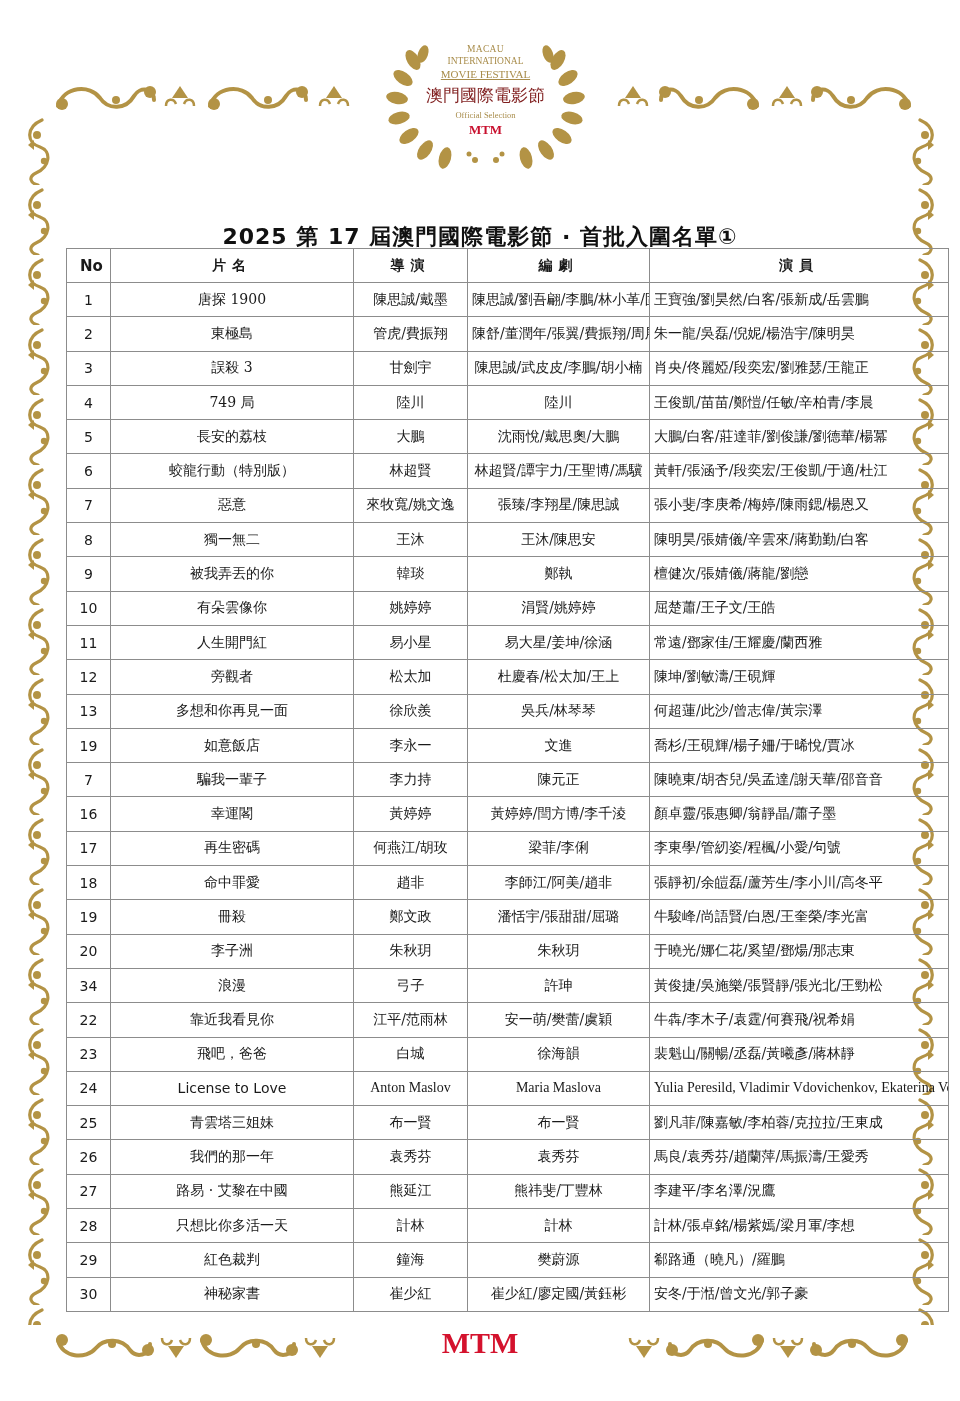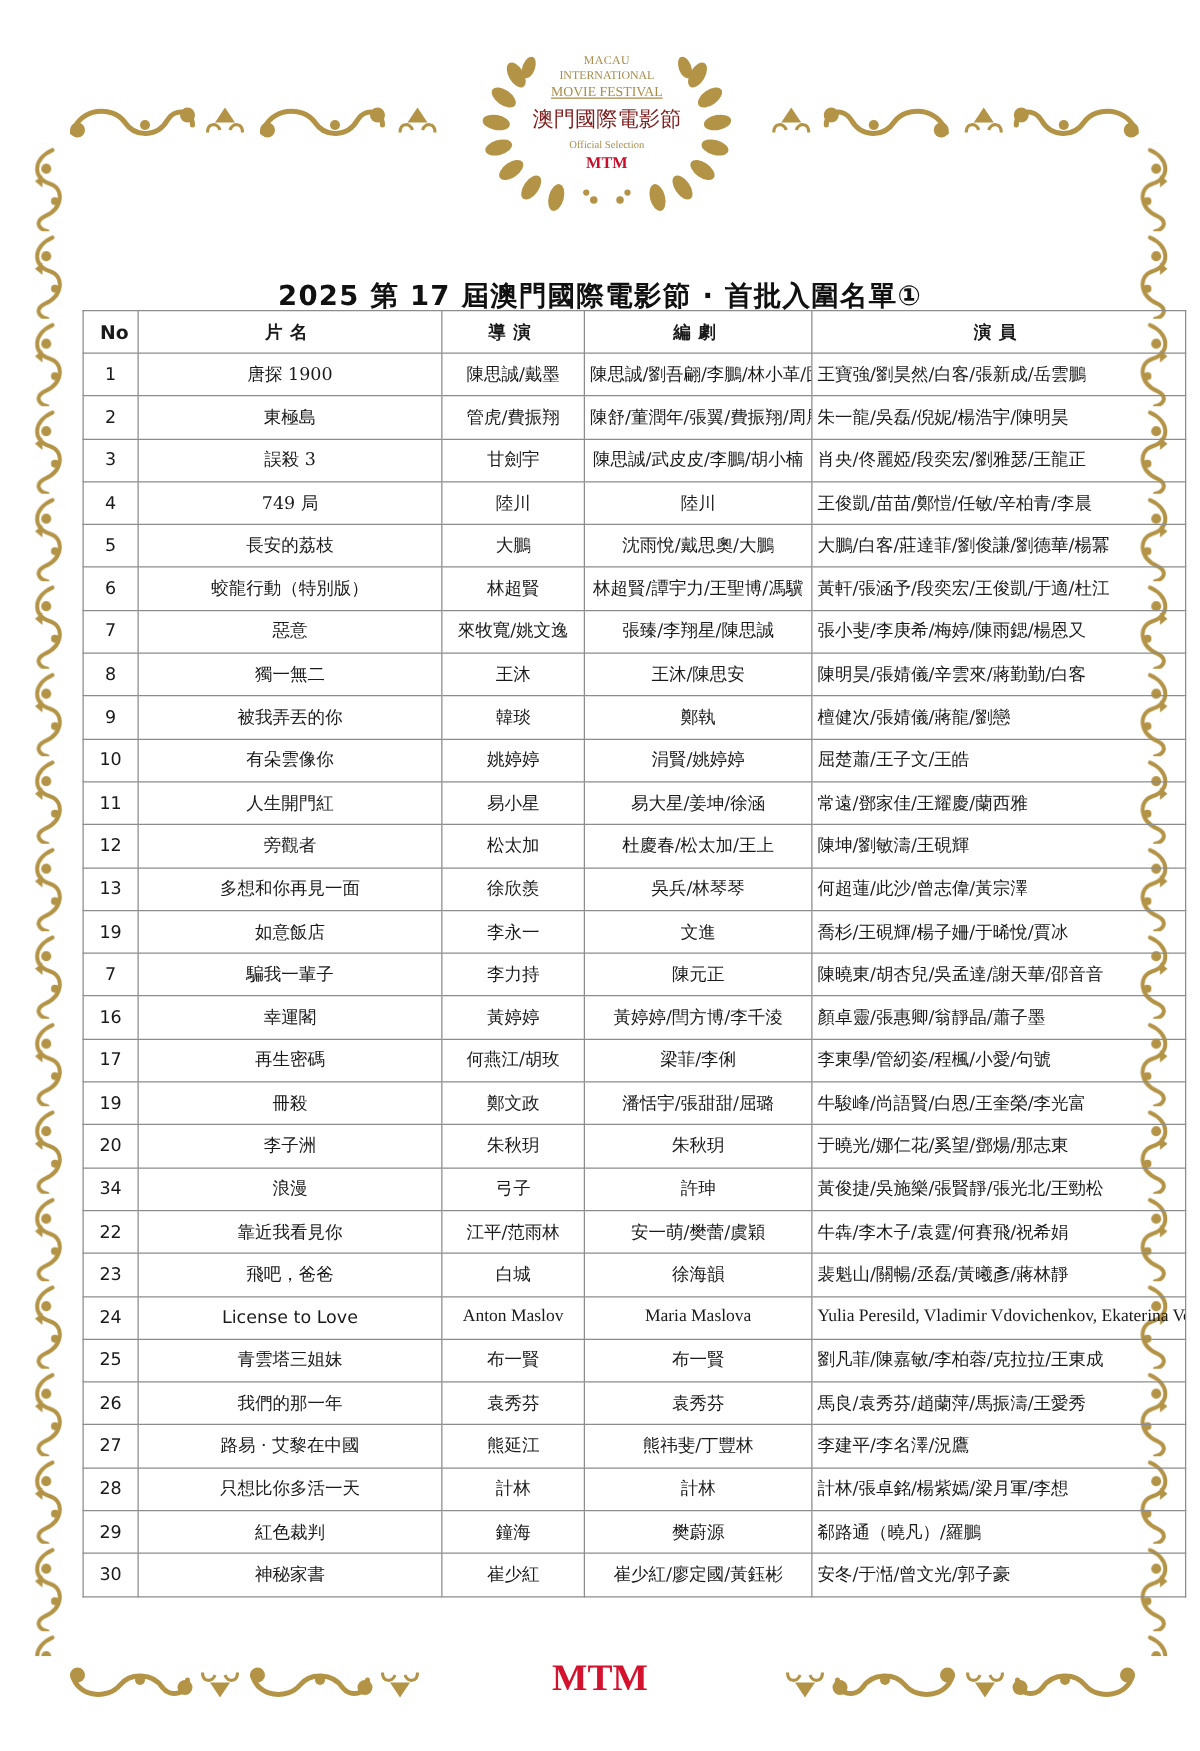--- a/index.html
+++ b/index.html
@@ -309,20 +309,27 @@
           <td class="cast">顏卓靈/張惠卿/翁靜晶/蕭子墨</td>
         </tr>
       <tr>
           <td class="no">17</td>
           <td class="title-c">再生密碼</td>
           <td class="dir">何燕江/胡玫</td>
           <td class="wri">梁菲/李俐</td>
           <td class="cast">李東學/管紉姿/程楓/小愛/句號</td>
         </tr>
       <tr>
+          <td class="no">18</td>
+          <td class="title-c">命中罪愛</td>
+          <td class="dir">趙非</td>
+          <td class="wri">李師江/阿美/趙非</td>
+          <td class="cast">張靜初/余皚磊/蘆芳生/李小川/高冬平</td>
+        </tr>
+      <tr>
           <td class="no">19</td>
           <td class="title-c">冊殺</td>
           <td class="dir">鄭文政</td>
           <td class="wri">潘恬宇/張甜甜/屈璐</td>
           <td class="cast">牛駿峰/尚語賢/白恩/王奎榮/李光富</td>
         </tr>
       <tr>
           <td class="no">20</td>
           <td class="title-c">李子洲</td>
           <td class="dir">朱秋玥</td>

